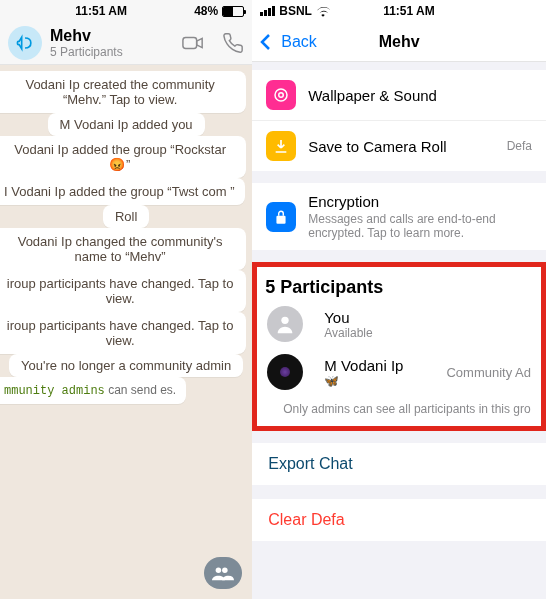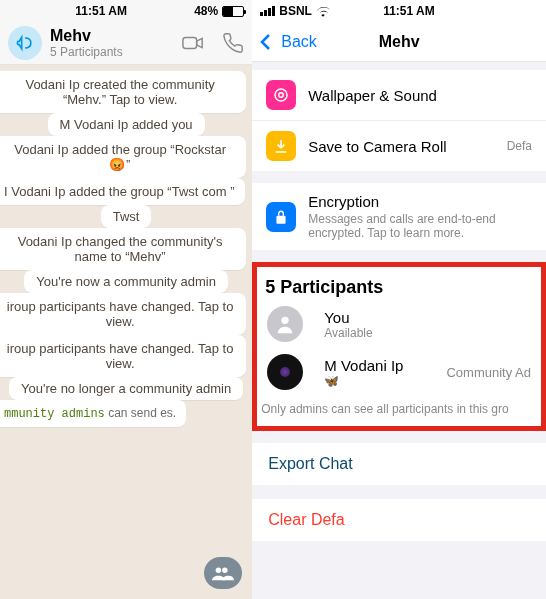--- a/index.html
+++ b/index.html
@@ -109,21 +109,21 @@
 
   .highlight-box{ border:5px solid #e1261c;}
   .participants-head{ padding:10px 8px 2px 8px; font-size:18px; font-weight:700;}
   .p-row{ display:flex;align-items:center;gap:21px;padding:6px 10px;}
   .p-avatar{ width:36px;height:36px;border-radius:50%;background:#c8c8cc;display:flex;align-items:center;justify-content:center;color:#fff;}
   .p-avatar.dark{ background:#111; position:relative;}
   .p-avatar.dark::after{ content:""; position:absolute; width:10px;height:10px;border-radius:50%;background:radial-gradient(#6b3fa0,#3a1a5a); }
   .p-name{ font-size:15px;}
   .p-sub{ font-size:12px;color:#8a8a8d;}
   .p-right{ color:#8a8a8d;font-size:13px; margin-left:auto; white-space:nowrap;}
-  .note{ font-size:12px;color:#8a8a8d;padding:6px 10px 10px 4px;}
+  .note{ font-size:12px;color:#8a8a8d;padding:6px 10px 10px 26px;}
 
   .action-row{ background:#fff;padding:12px 16px;font-size:16px;}
   .action-export{ color:#0c4a6e;}
   .action-clear{ color:#ff3b30;}
 
   svg{display:block;}
 </style>
 </head>
 <body>
 
@@ -162,23 +162,22 @@
           </svg>
       </div>
     </div>
   </div>
 
   <div class="chat-body">
     <div class="bubble cut-left">Vodani Ip created the community “Mehv.” Tap to view.</div>
     <div class="bubble small">M Vodani Ip added you</div>
     <div class="bubble cut-left">Vodani Ip added the group “Rockstar😡”</div>
     <div class="bubble cut-left">I Vodani Ip added the group “Twst com ”</div>
-    <div class="bubble small">Twst</div>
+    <div class="bubble small">Roll</div>
     <div class="bubble cut-left">Vodani Ip changed the community's name to “Mehv”</div>
-    <div class="bubble small">You're now a community admin</div>
     <div class="bubble cut-left">iroup participants have changed. Tap to view.</div>
     <div class="bubble cut-left">iroup participants have changed. Tap to view.</div>
     <div class="bubble small">You're no longer a community admin</div>
     <div class="bubble cut-left footer-note">
       <span class="link">mmunity admins</span><span> can send es.</span>
     </div>
   </div>
 
   <div class="compose">
     <svg width="22" height="16" viewBox="0 0 24 16" fill="#fff">

